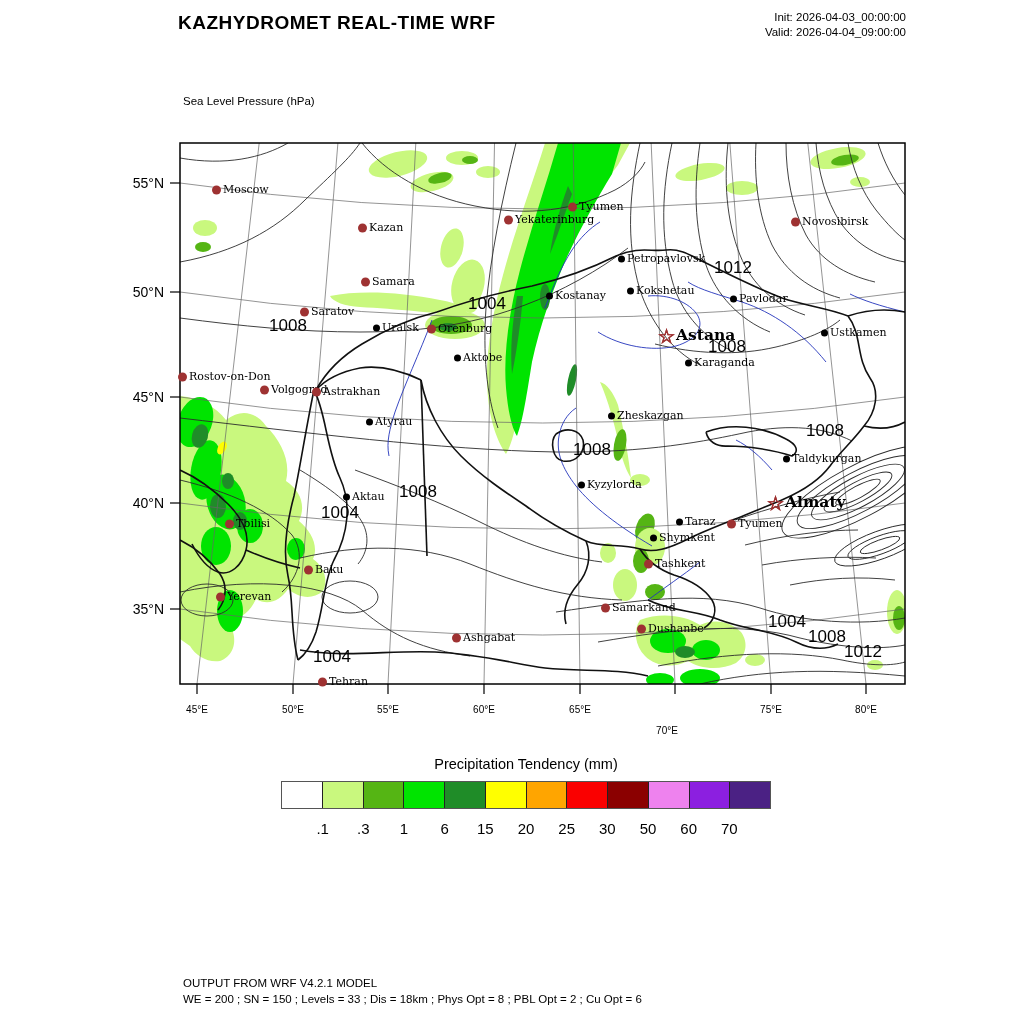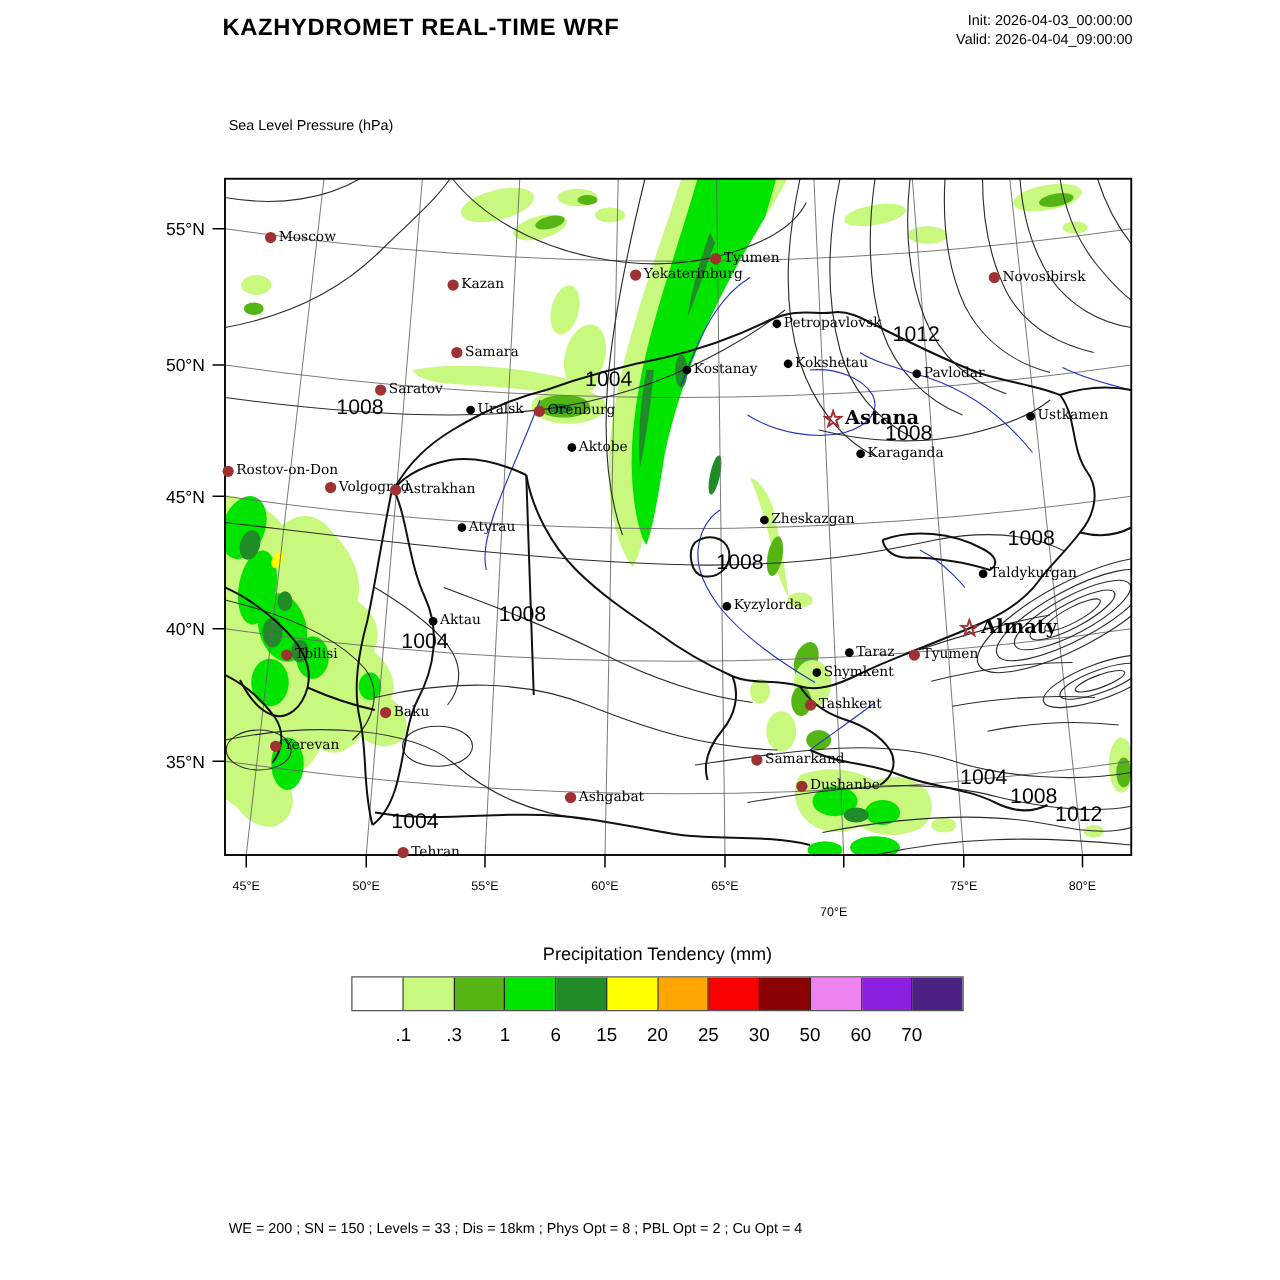--- a/index.html
+++ b/index.html
@@ -326,15 +326,16 @@
       <span style="left: 203.333px;">15</span>
       <span style="left: 244px;">20</span>
       <span style="left: 284.667px;">25</span>
       <span style="left: 325.333px;">30</span>
       <span style="left: 366px;">50</span>
       <span style="left: 406.667px;">60</span>
       <span style="left: 447.333px;">70</span>
     </div>
 
   <div class="footer">
-    <div>WE = 200 ; SN = 150 ; Levels = 33 ; Dis = 18km ; Phys Opt = 8 ; PBL Opt = 2 ; Cu Opt = 4</div>
+    <div>OUTPUT FROM WRF V4.2.1 MODEL</div>
+    <div>WE = 200 ; SN = 150 ; Levels = 33 ; Dis = 18km ; Phys Opt = 8 ; PBL Opt = 2 ; Cu Opt = 6</div>
   </div>
 </div>
 
 </body></html>

